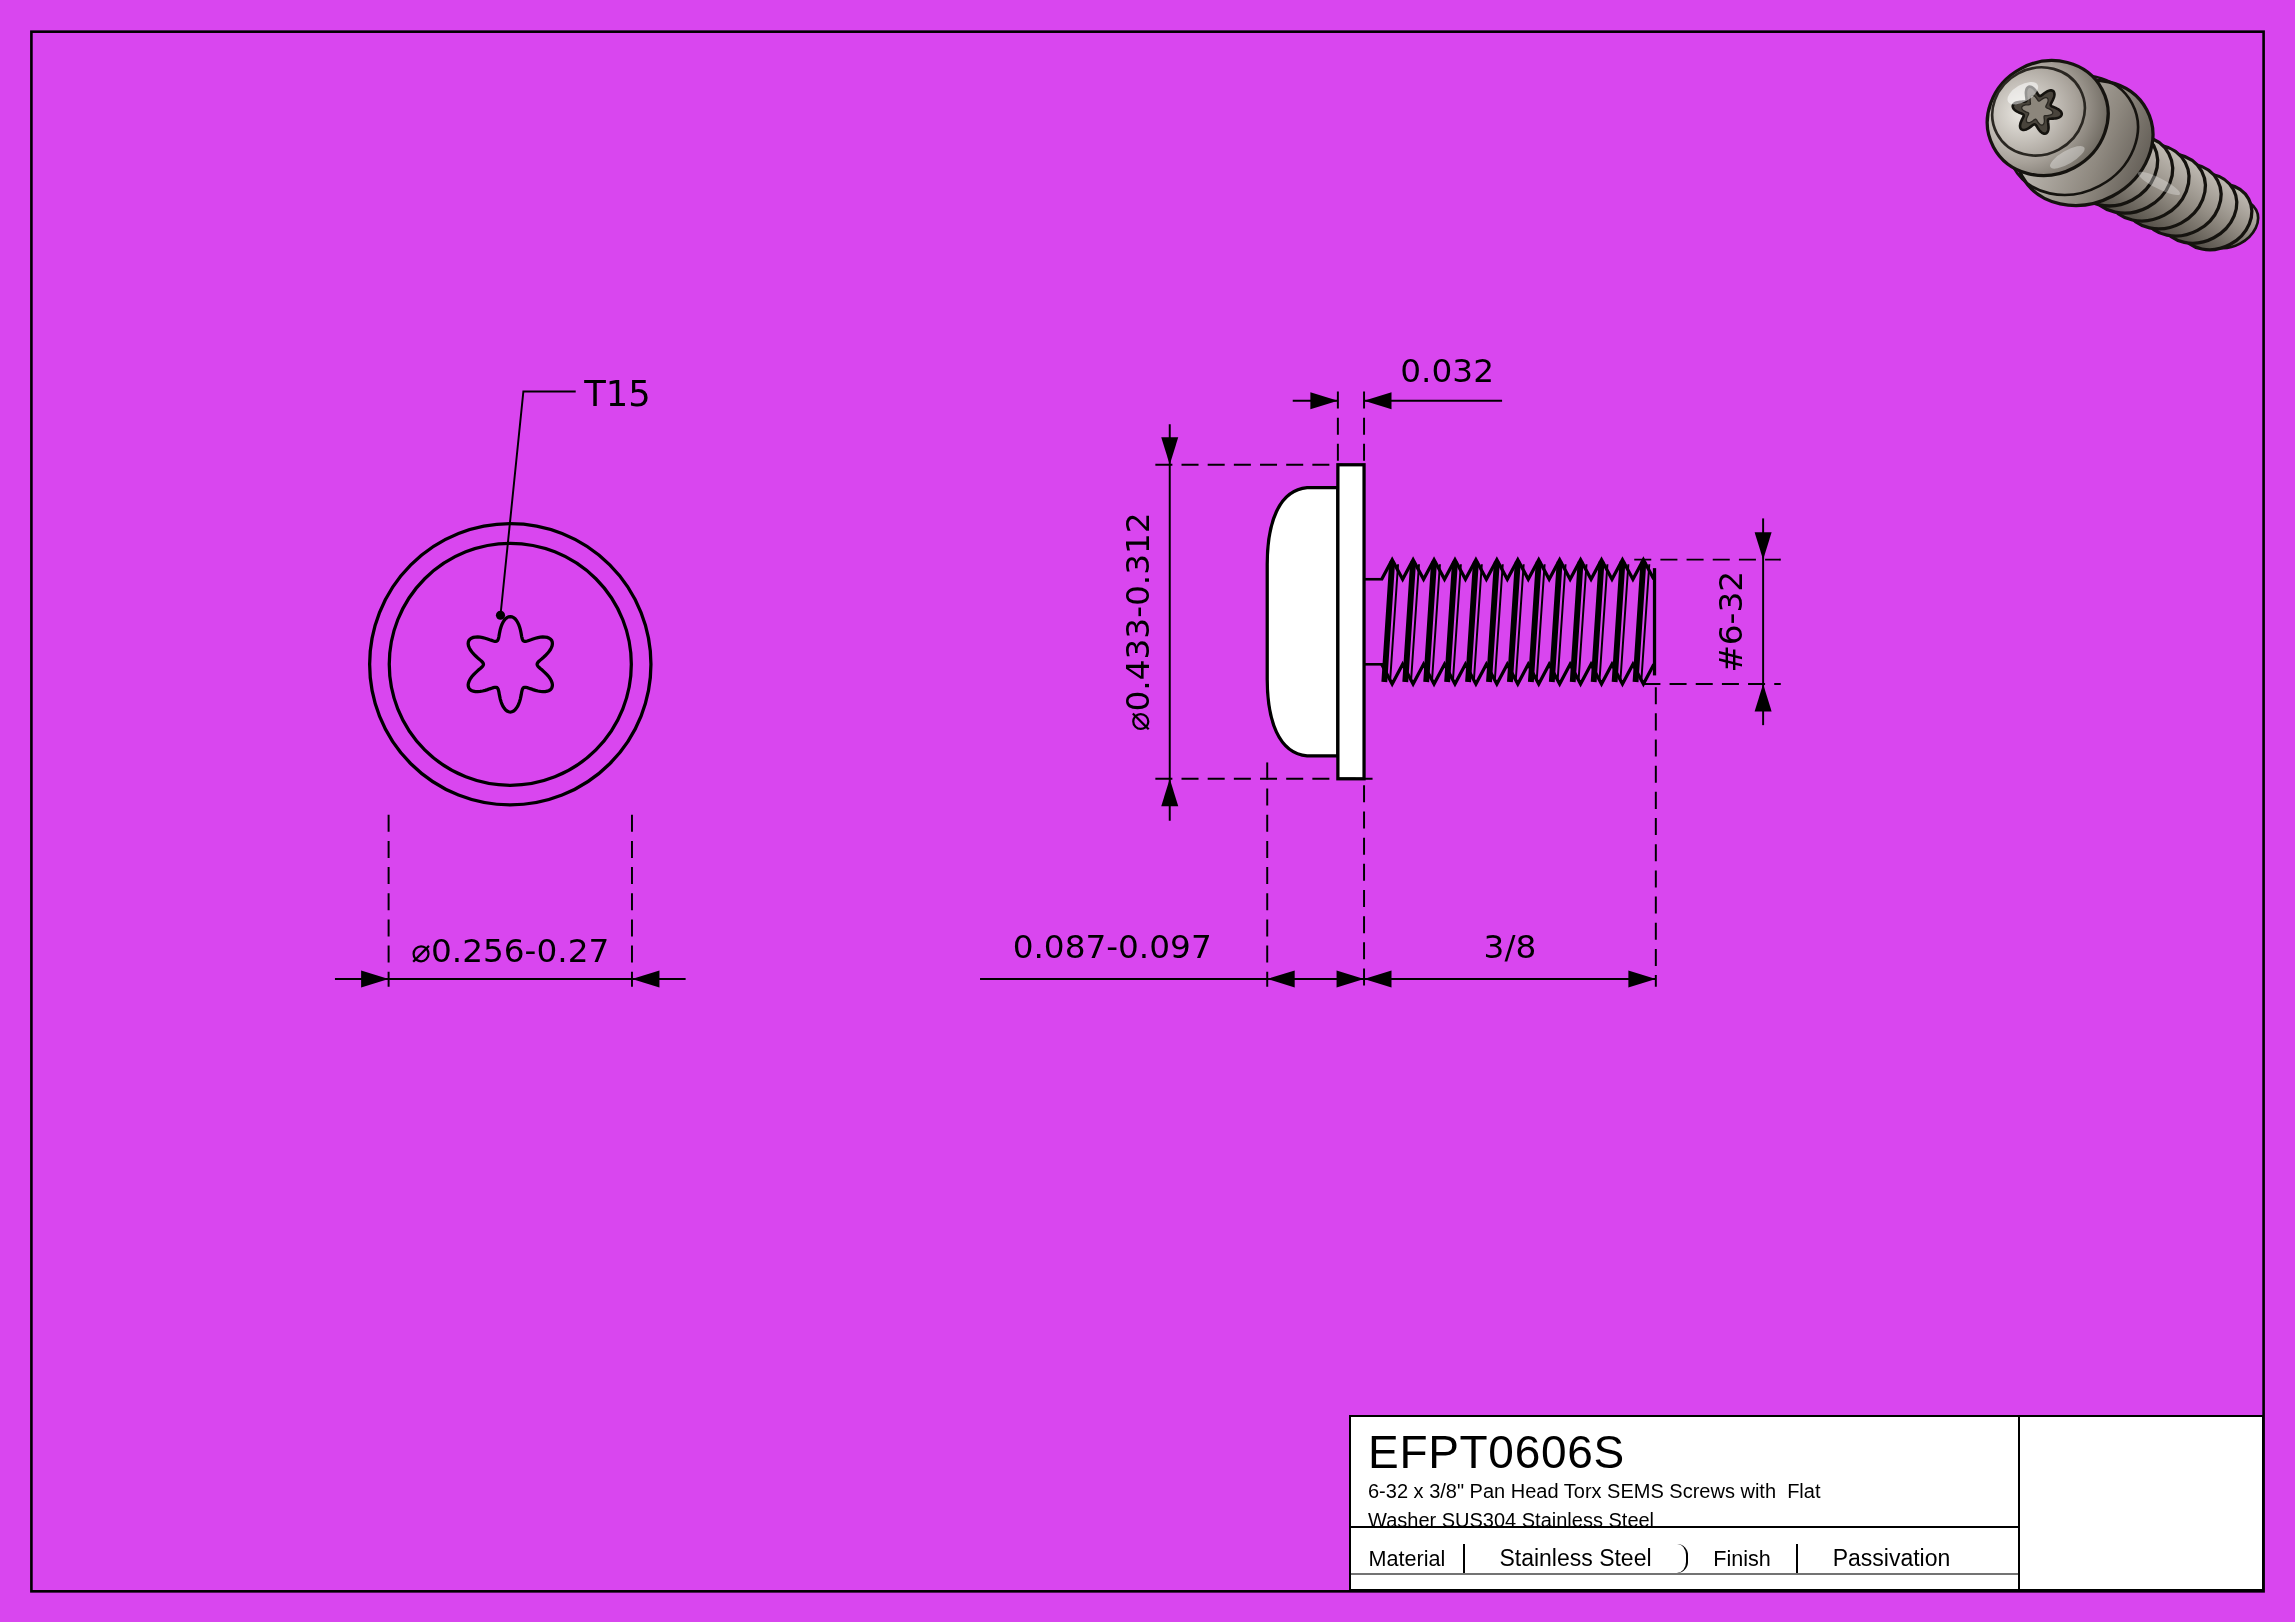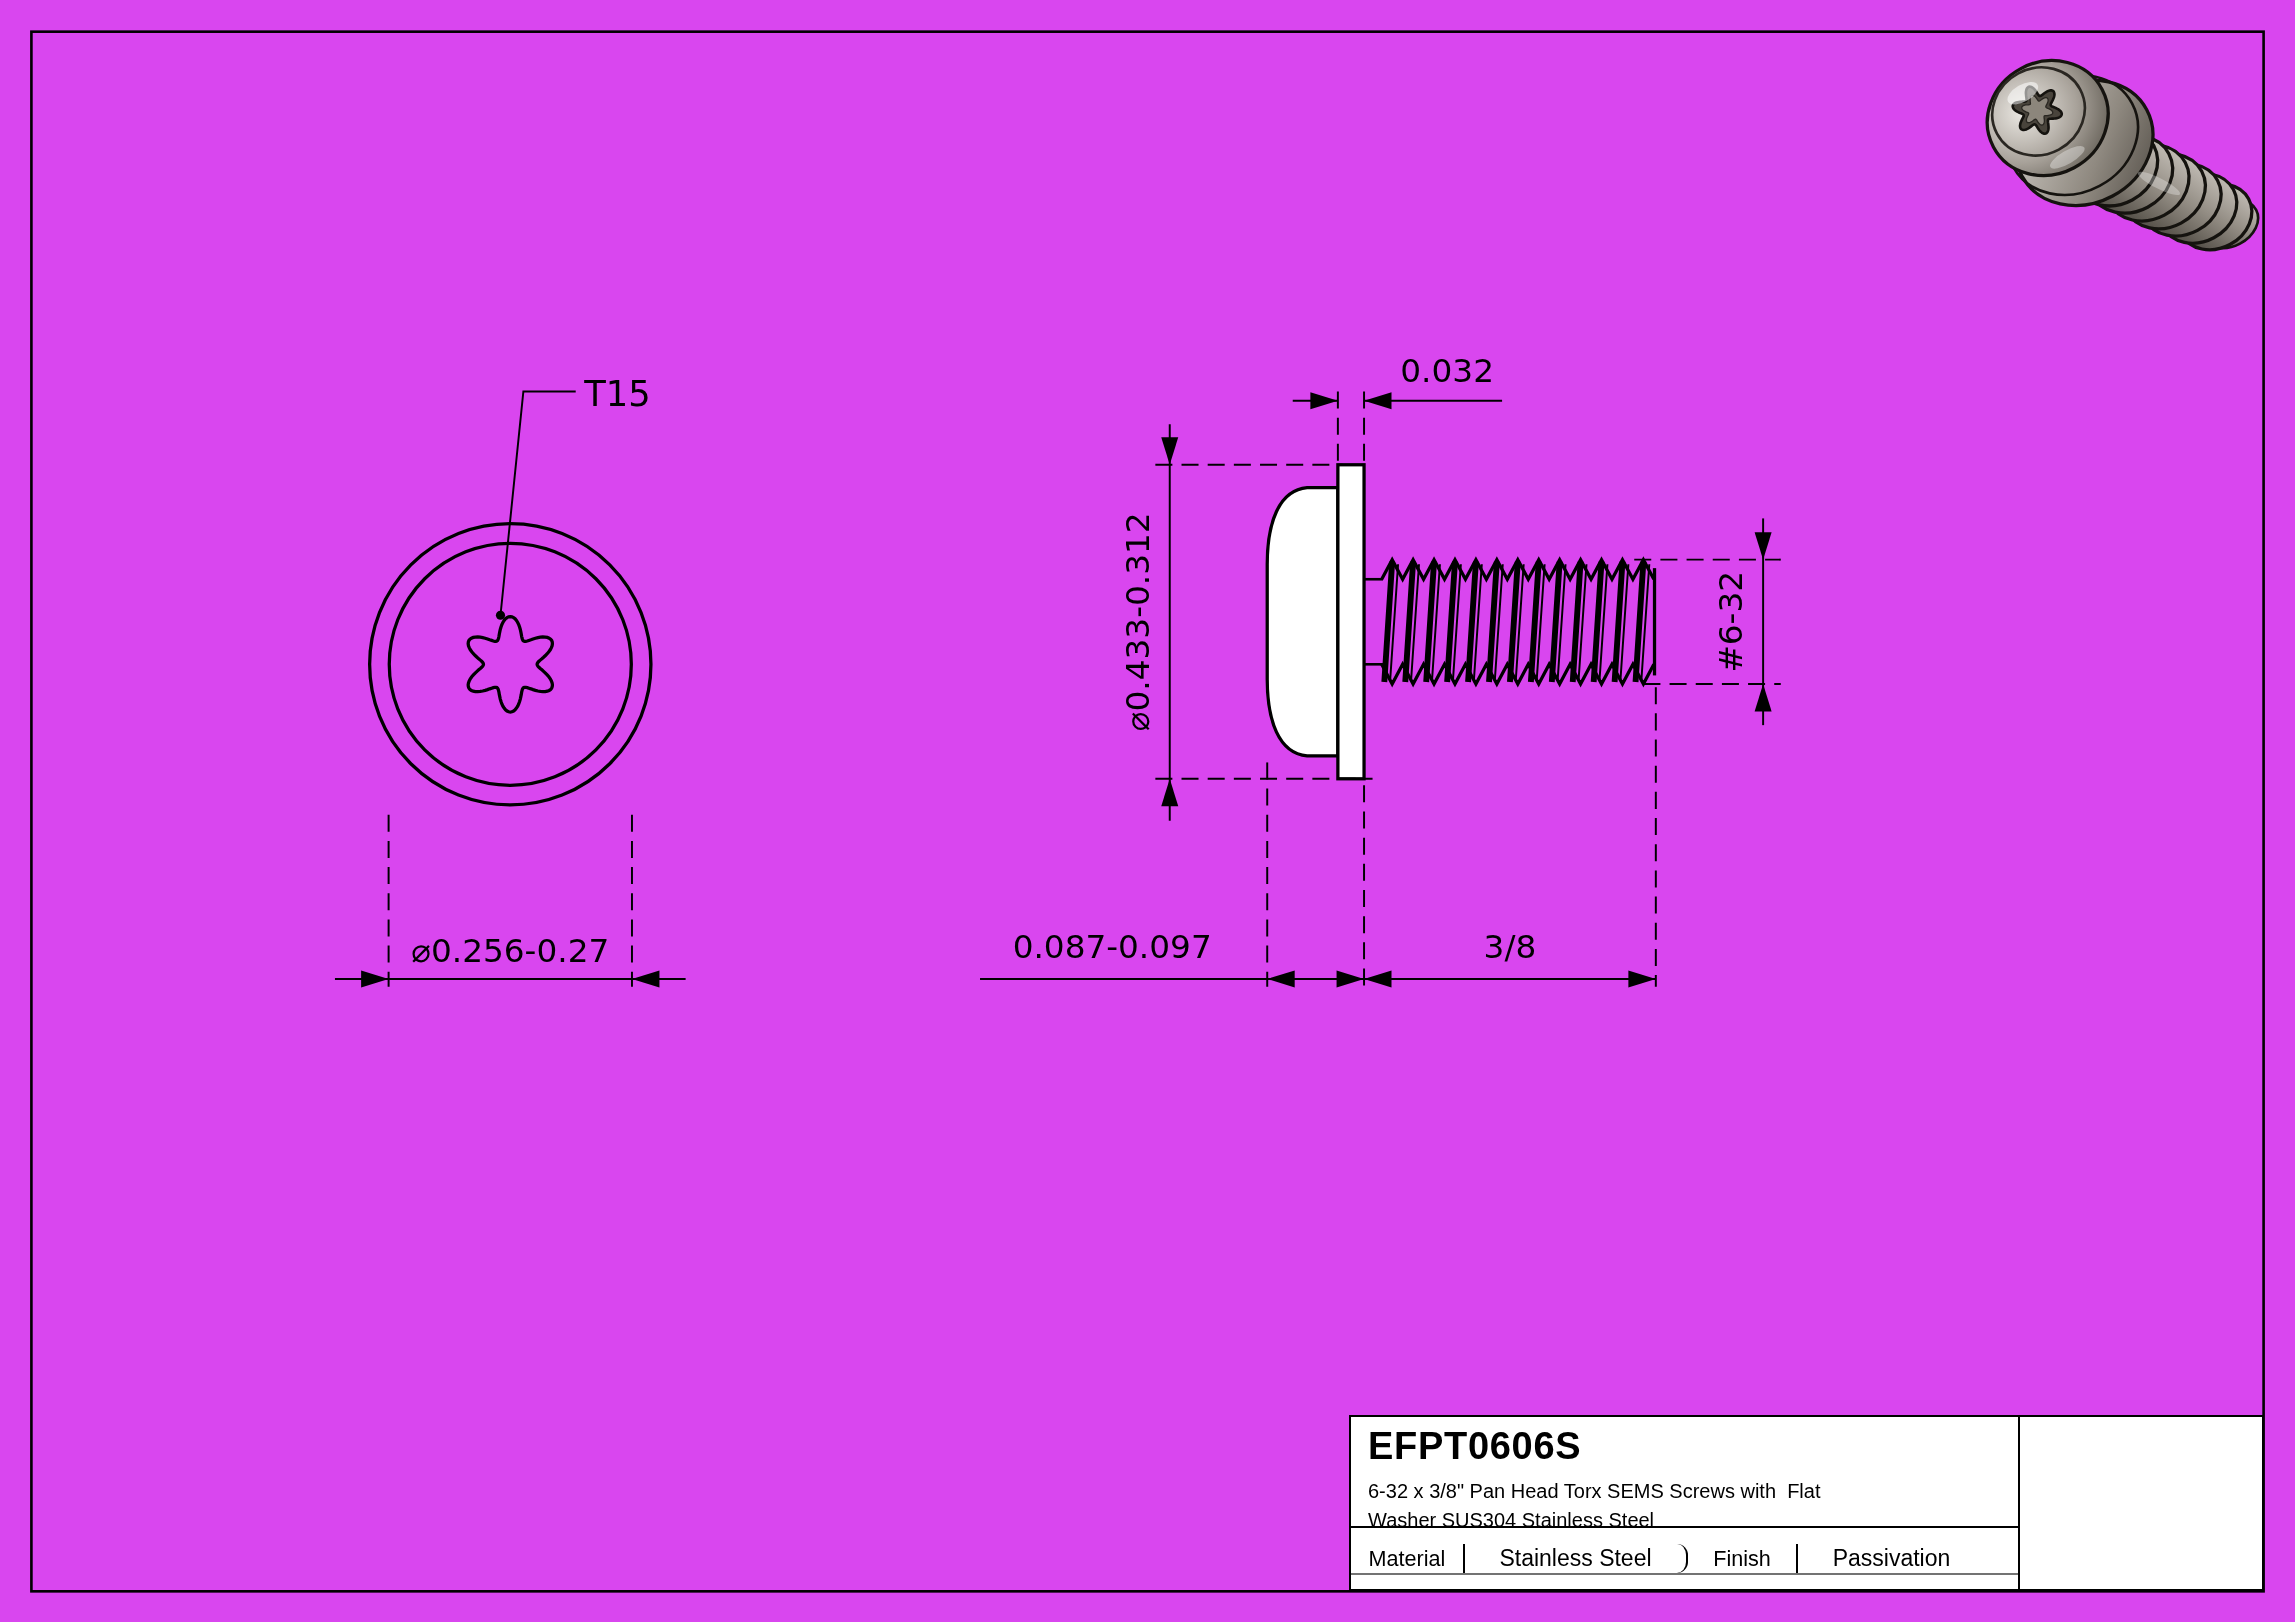--- a/index.html
+++ b/index.html
@@ -7,21 +7,21 @@
         font-family:"Liberation Sans",sans-serif;}
   svg text{font-family:"DejaVu Sans","Liberation Sans",sans-serif;fill:#000;}
   .dimtxt{font-size:50px;}
   .t15txt{font-size:54px;}
 
   
   .tb{position:absolute;left:1349px;top:1415px;width:915px;height:176px;
       border:2px solid #000;box-sizing:border-box;background:#fff;}
   .tb-left{position:absolute;left:0;top:0;width:669px;height:100%;
       border-right:2px solid #000;box-sizing:border-box;}
-  .tb-part{position:absolute;left:17px;top:7.9px;font-size:38px;font-weight:bold;
+  .tb-part{position:absolute;left:17px;top:7.9px;font-size:46px;font-weight:normal;
       letter-spacing:0.7px;white-space:nowrap;color:#000;}
   .tb-desc1{position:absolute;left:17px;top:63px;font-size:20px;color:#000;white-space:pre;}
   .tb-desc2{position:absolute;left:17px;top:92px;font-size:20px;color:#000;white-space:pre;}
   .tb-table{position:absolute;left:0;top:109px;width:100%;height:63px;
       border-top:2px solid #000;box-sizing:border-box;}
   .tb-row{position:absolute;left:0;width:100%;height:31px;}
   .tb-row1{top:16px;border-bottom:2px solid #737373;box-sizing:border-box;}
   .tb-row2{top:31px;}
   .cell{position:absolute;top:0;height:100%;display:flex;align-items:center;
       justify-content:center;font-size:21.6px;color:#000;box-sizing:border-box;white-space:nowrap;}

